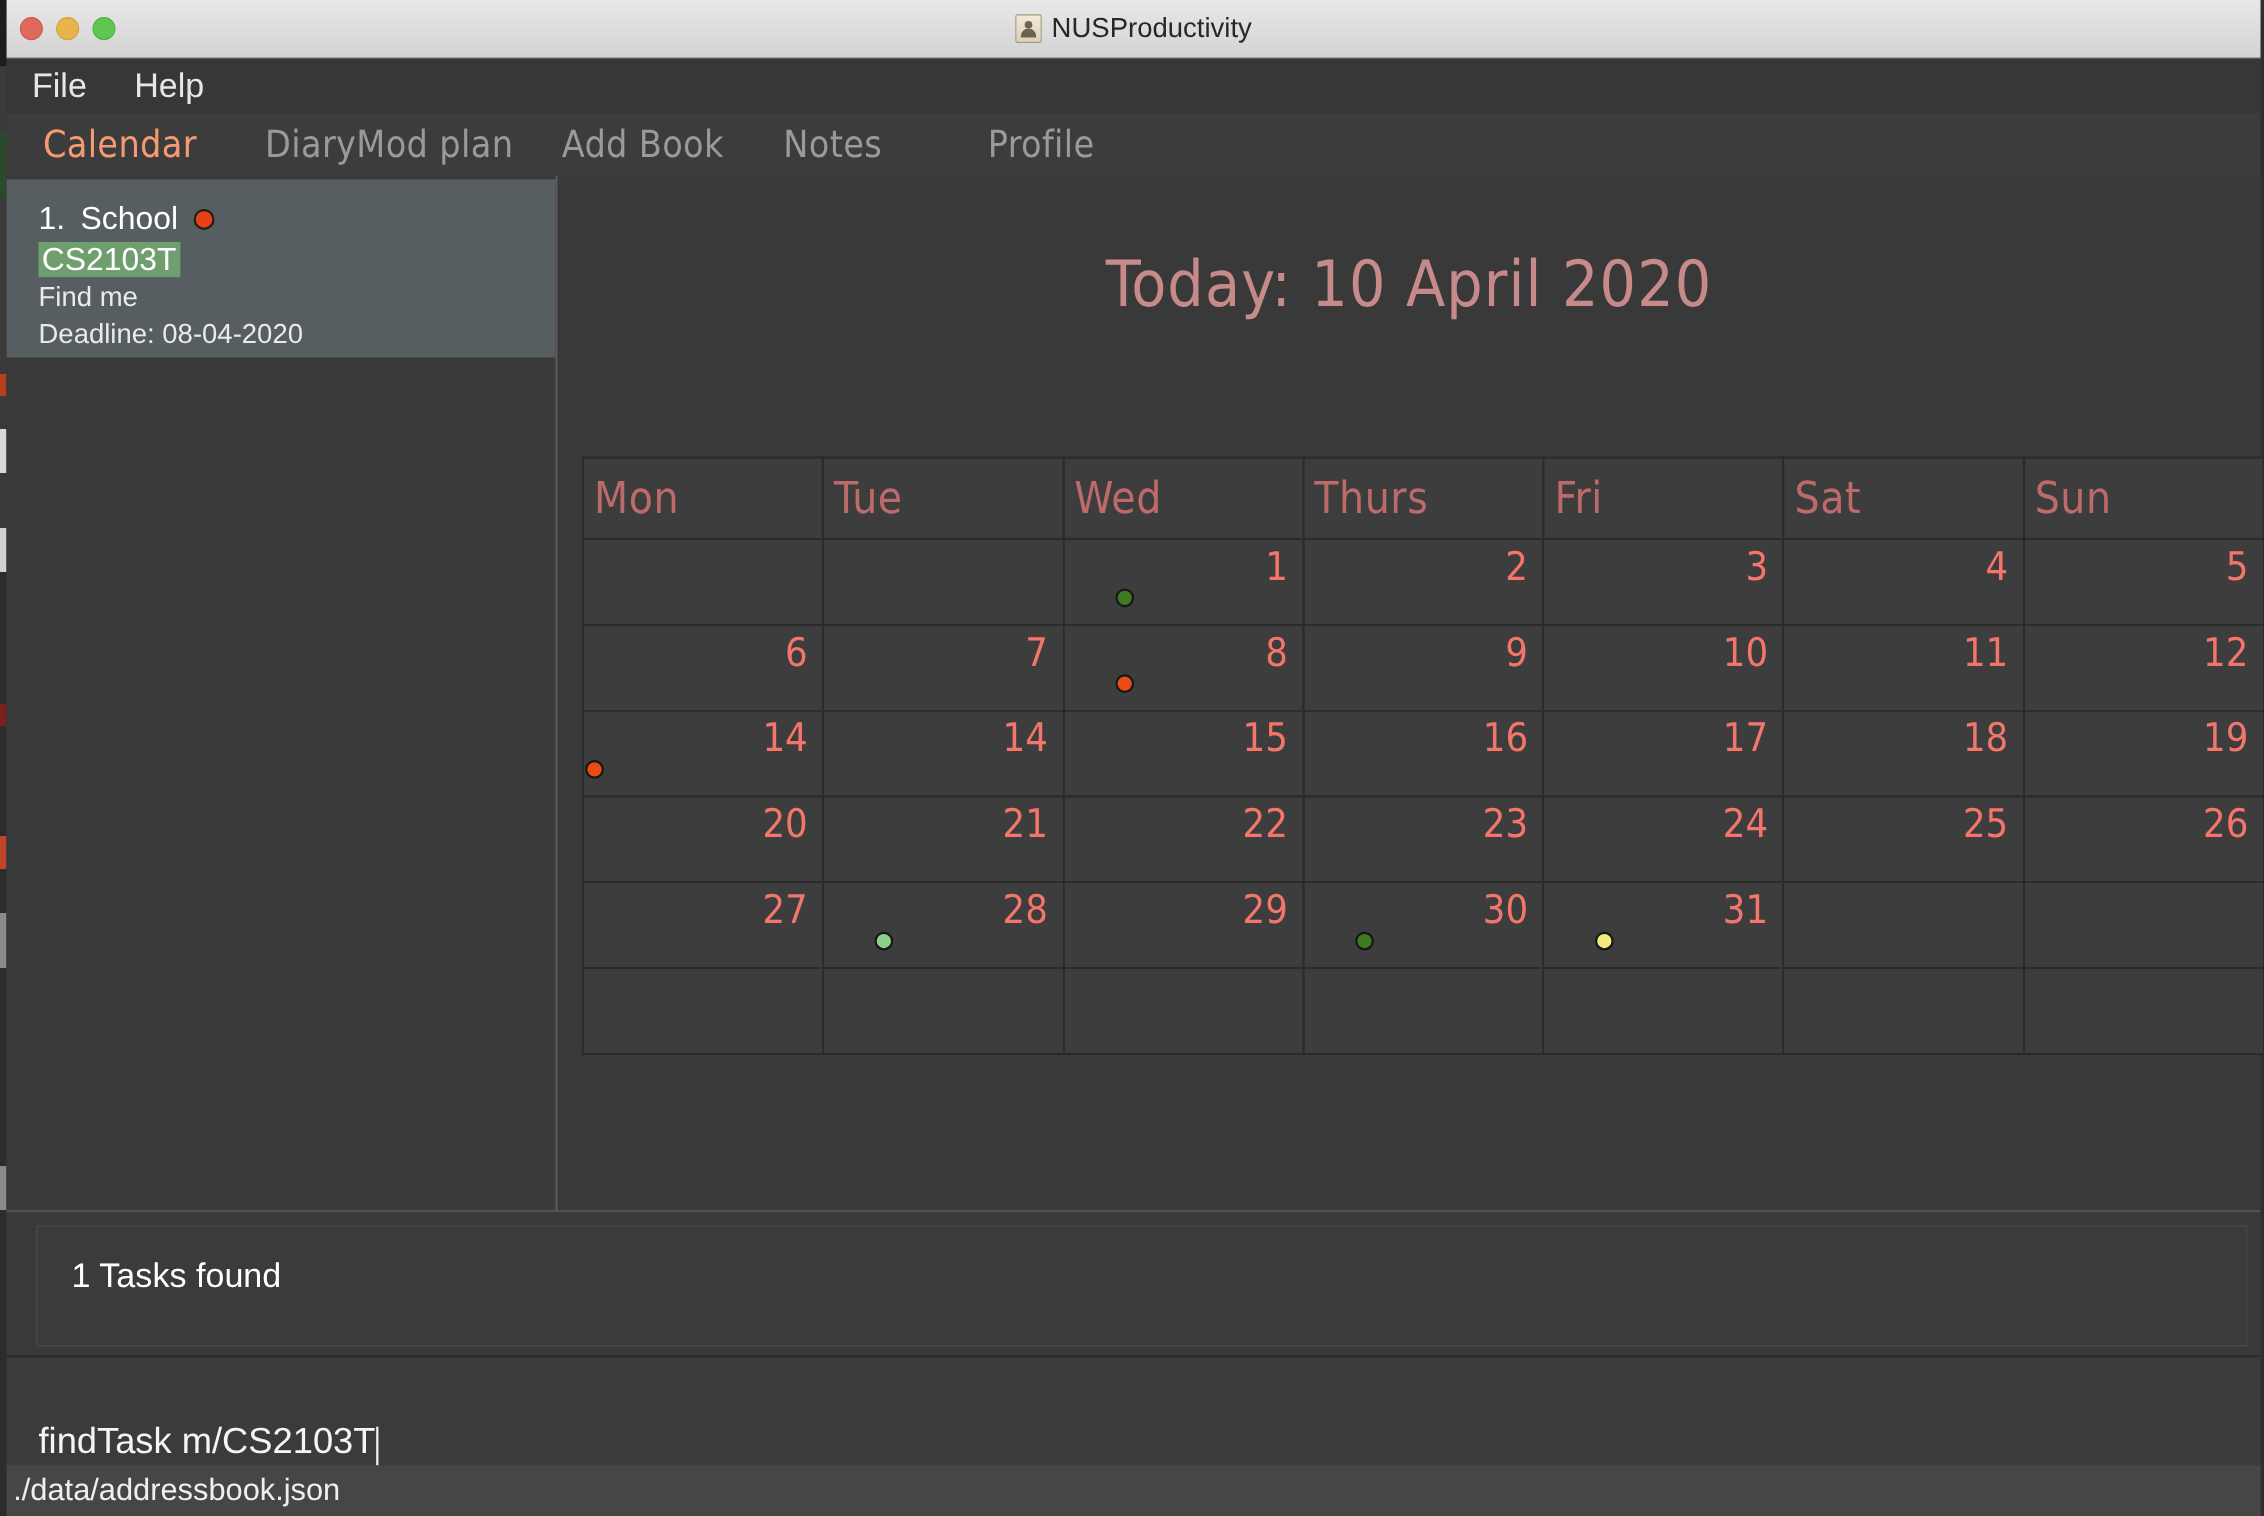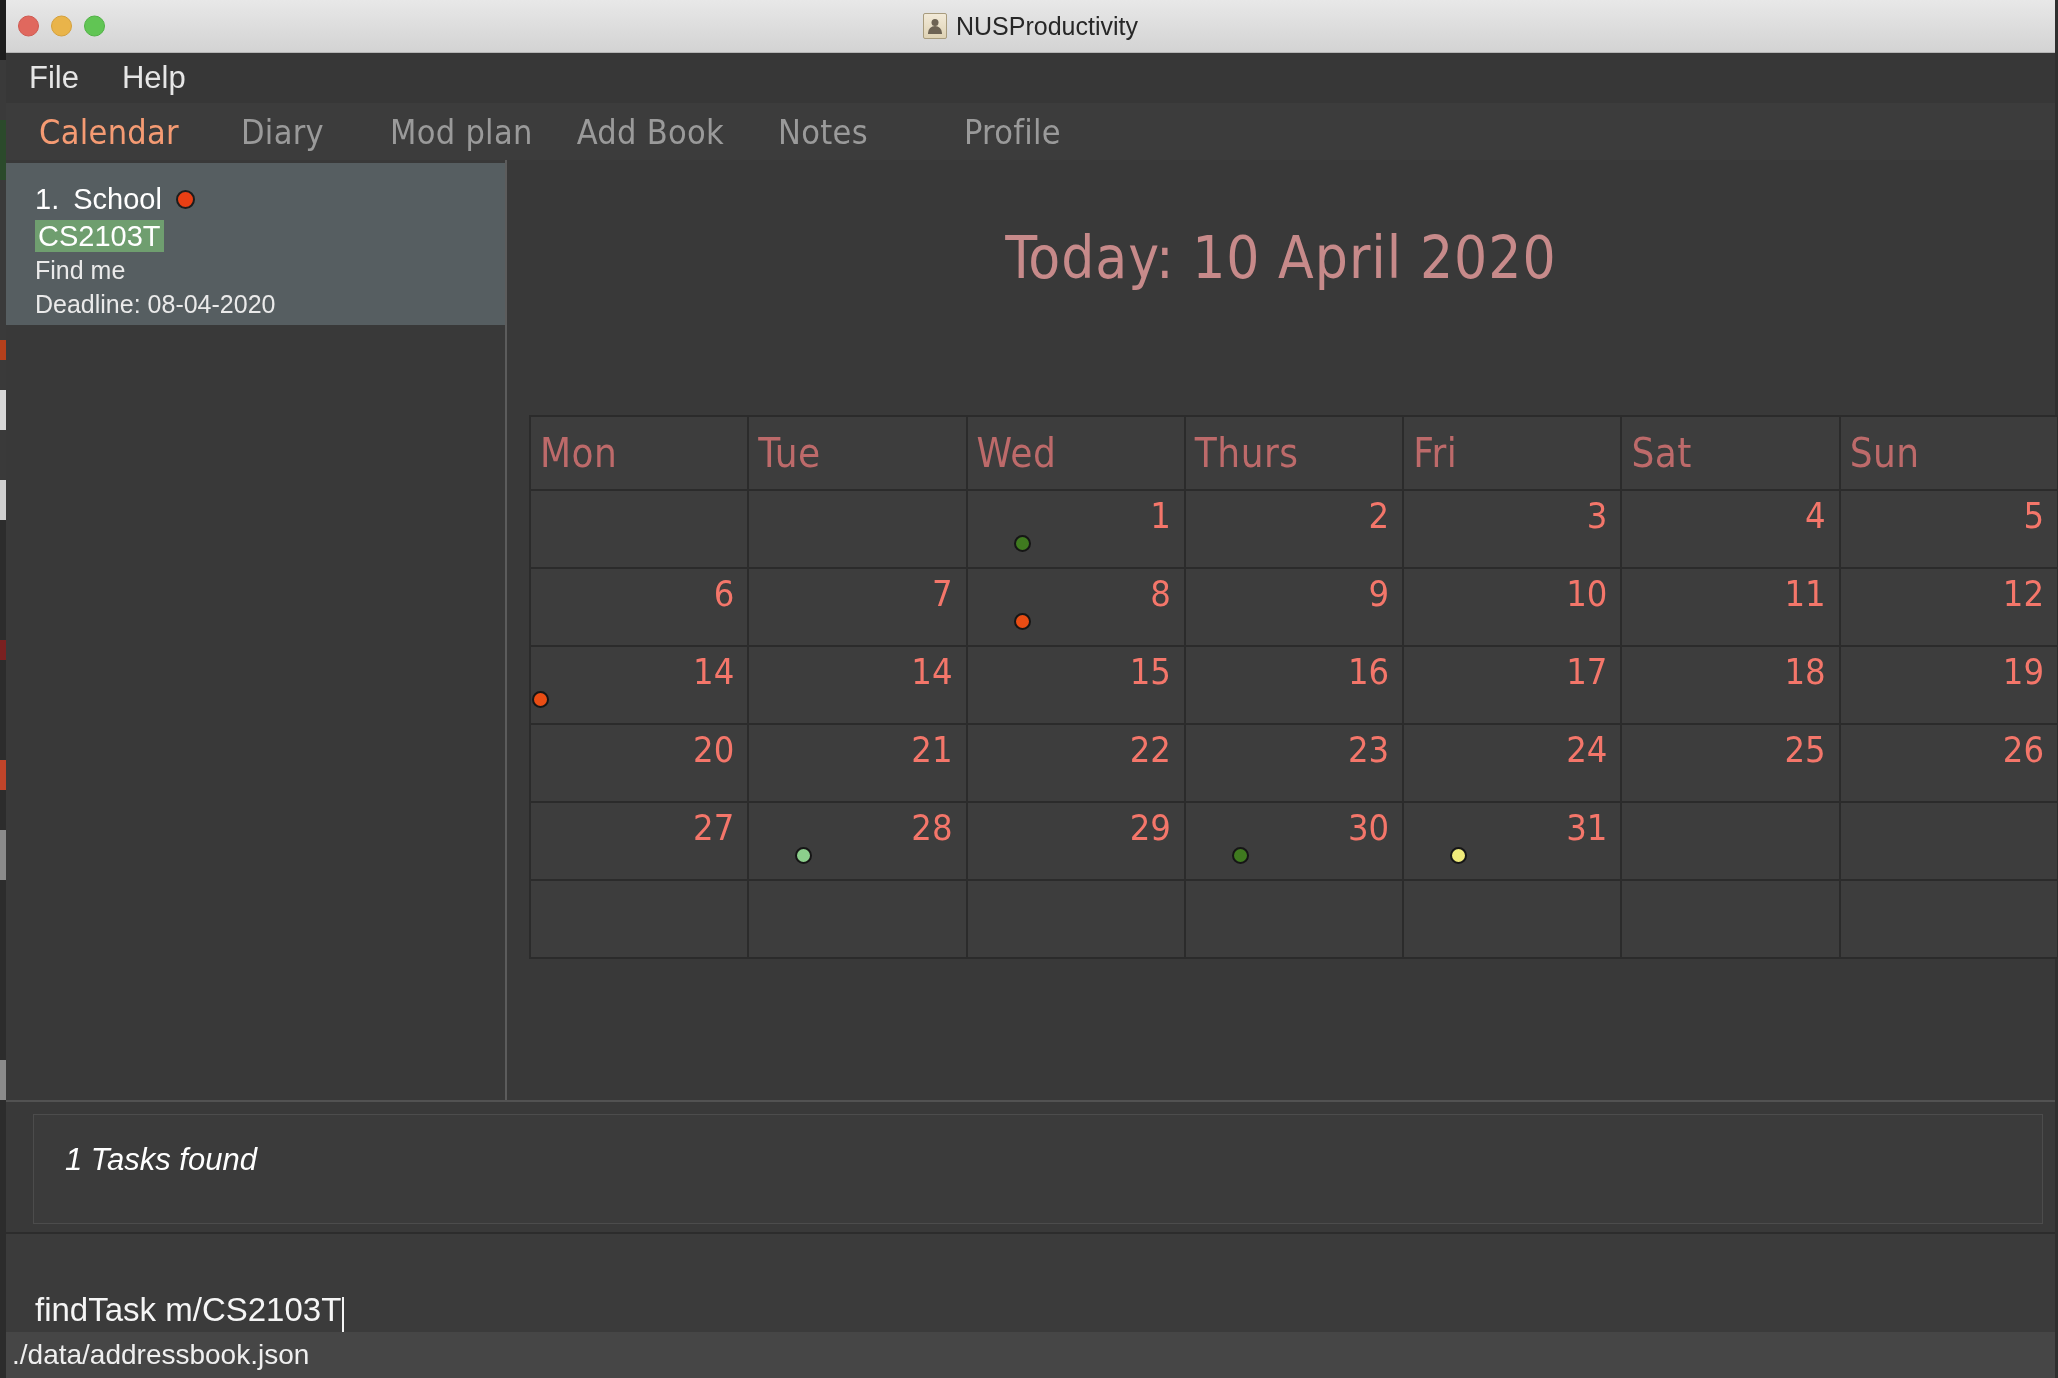--- a/index.html
+++ b/index.html
@@ -268,21 +268,20 @@
     border: 2px solid #161616;
   }
   .daydot.edge { left: 1px; }
 
   
   #result-wrap {
     height: 132px;
     background: #393939;
     border-top: 2px solid #525252;
     padding: 12px 12px 0 27px;
-    font-style: italic;
   }
   #result-box {
     height: 110px;
     border: 1px solid #4c4c4c;
     background: #3b3b3b;
     padding: 27px 0 0 31px;
   }
   #result-text {
     font-size: 31px;
     color: #ffffff;
@@ -351,21 +350,21 @@
     </div>
   </div>
 
   <div id="menubar">
     <div class="menu-item">File</div>
     <div class="menu-item">Help</div>
   </div>
 
   <div id="tabbar">
     <div class="tab active" style="margin-right:62px">Calendar</div>
-    <div class="tab" style="margin-right:66px">Diary</div>
+    <div class="tab" style="">Diary</div>
     <div class="tab" style="margin-right:44px">Mod plan</div>
     <div class="tab" style="margin-right:54px">Add Book</div>
     <div class="tab" style="margin-right:96px">Notes</div>
     <div class="tab">Profile</div>
   </div>
 
   <div id="body-area">
 
     <div id="sidebar">
       <div id="task-card">

